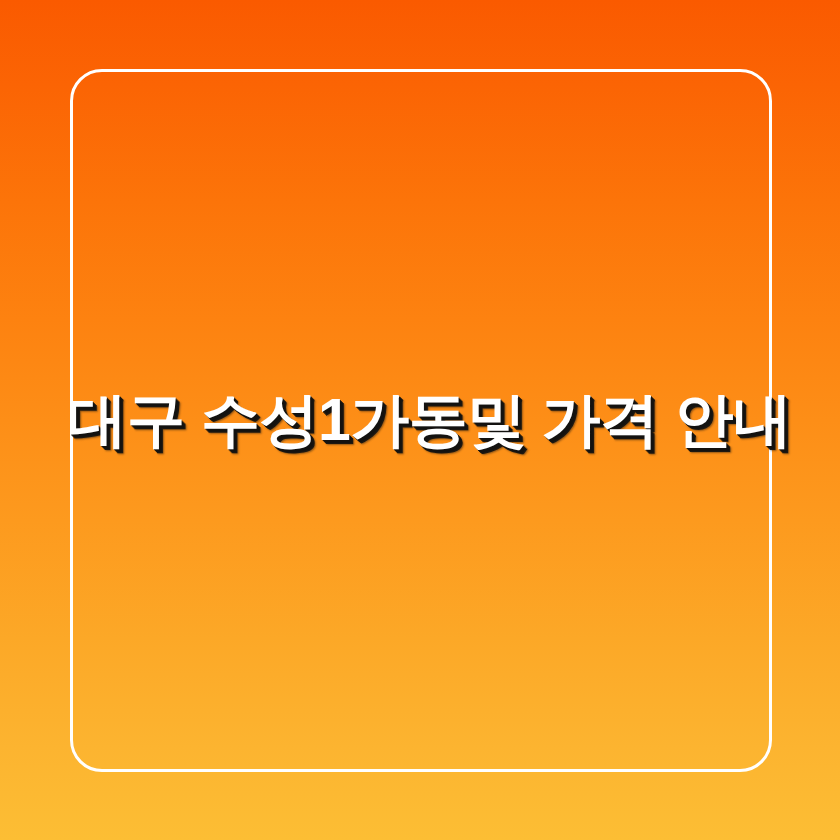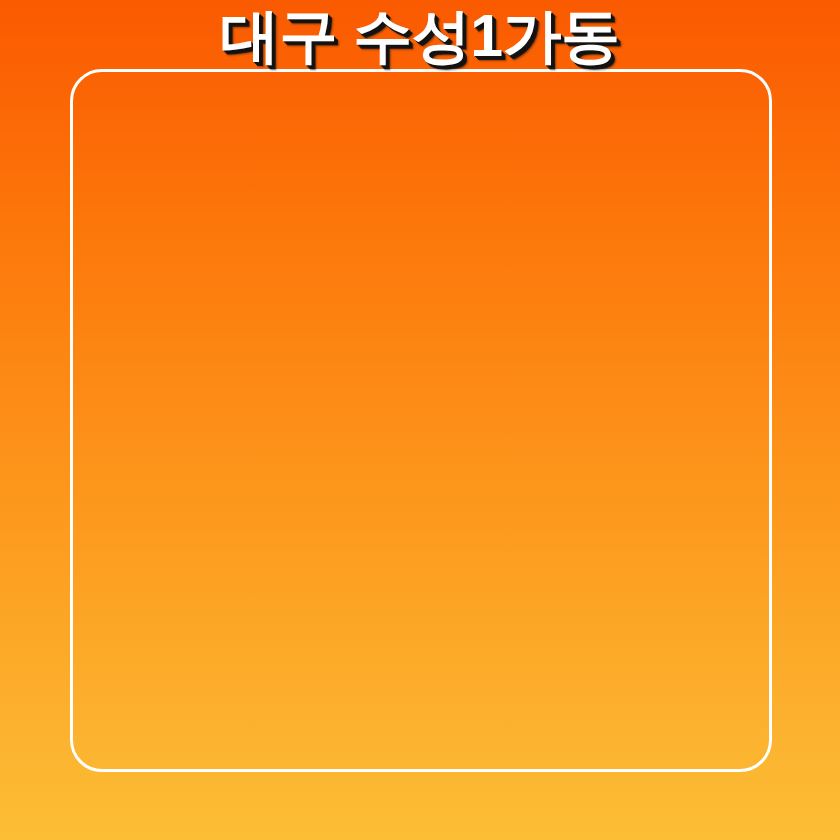--- a/index.html
+++ b/index.html
@@ -50,21 +50,21 @@
   }
 
   
   .title-block {
     position: absolute;
     left: 0;
     right: 0;
     top: 0;
     bottom: 0;
     display: flex;
-    flex-direction: column;
+    flex-direction: row;
     align-items: center;
     justify-content: flex-start;
     padding: 0 68px;
     box-sizing: border-box;
   }
 
   .title-line {
     display: block;
     width: 100%;
     text-align: center;
@@ -86,15 +86,16 @@
 <body>
 
 <div id="canvas">
 
   <div class="bg-gradient"></div>
 
   <div class="inner-frame"></div>
 
   <div class="title-block">
     <span class="title-line">대구 수성1가동</span>
+    <span class="title-line">및 가격 안내</span>
   </div>
 
 </div>
 
 </body></html>

